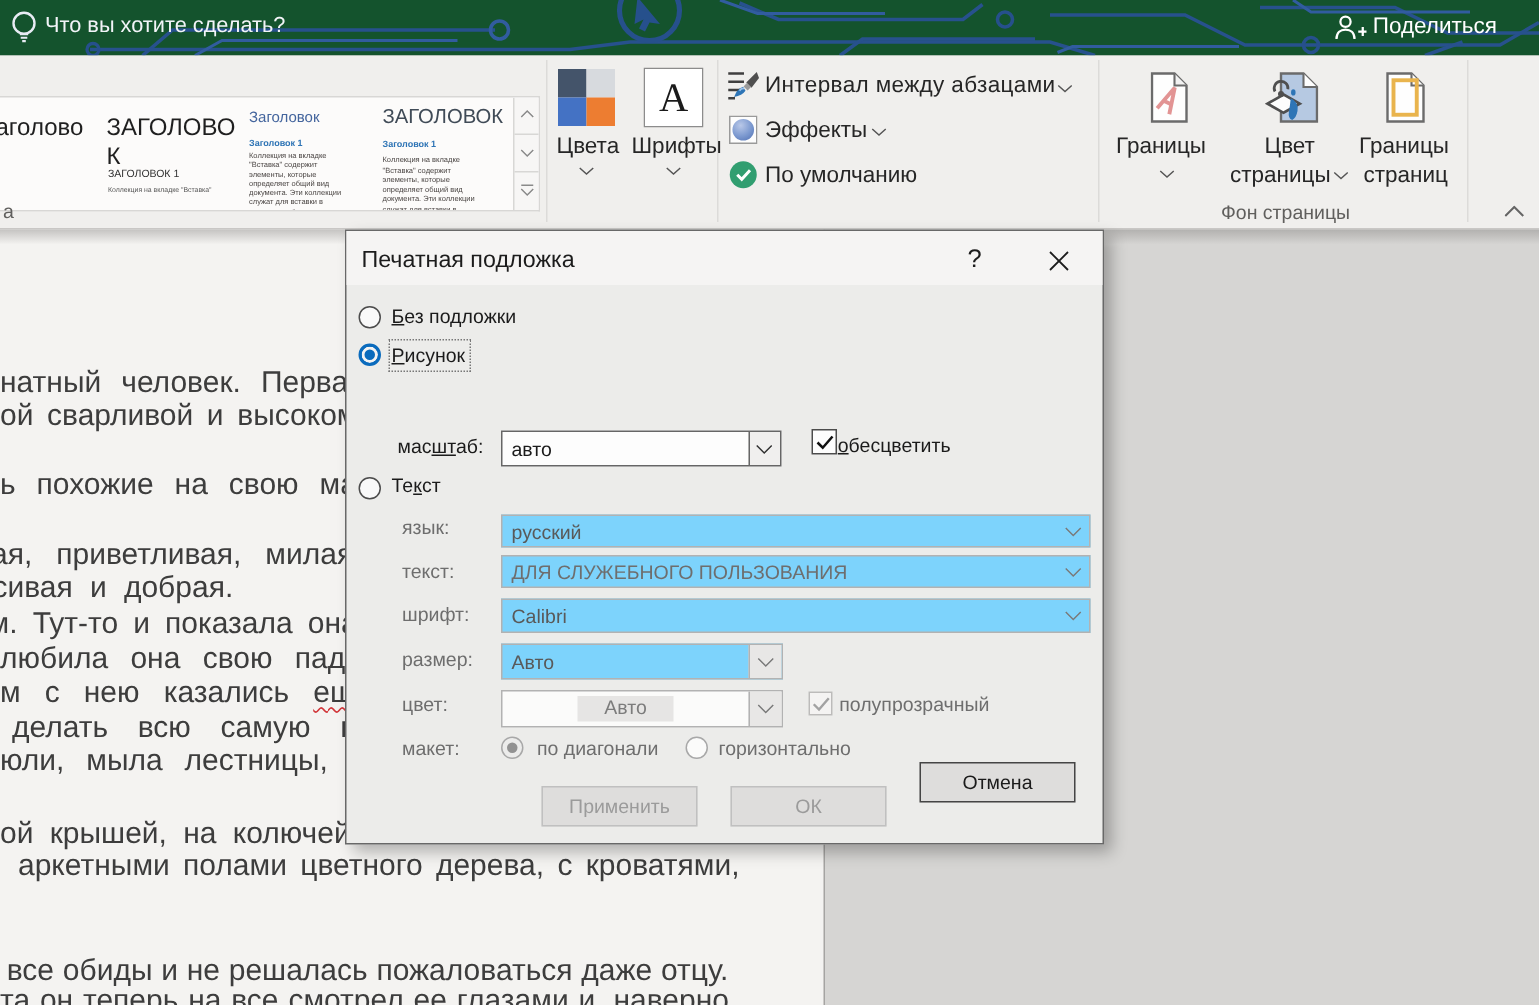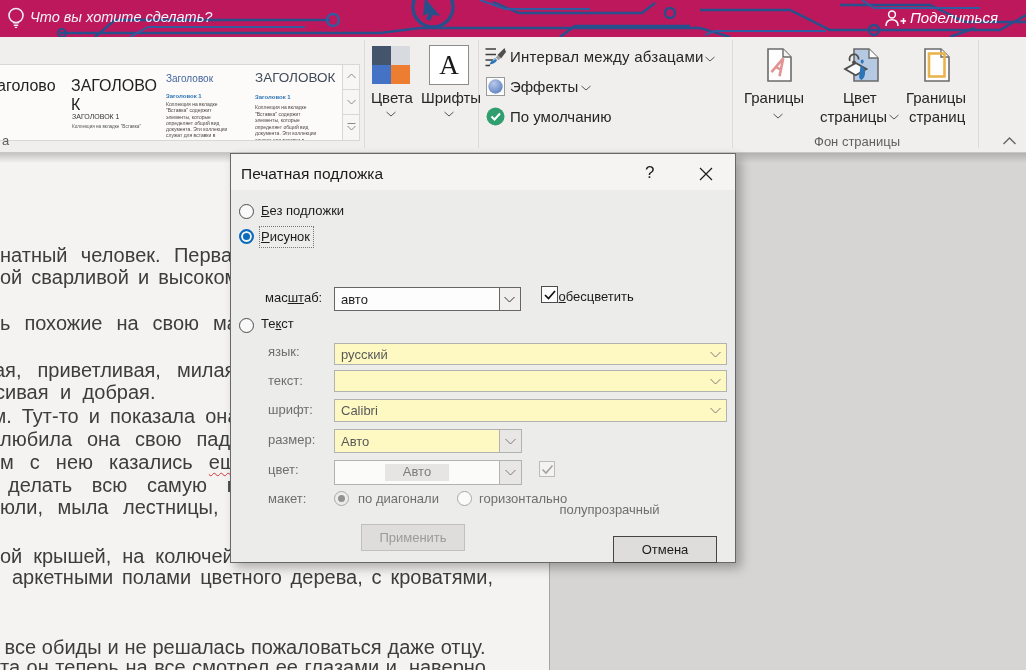--- a/index.html
+++ b/index.html
@@ -1,20 +1,20 @@
 <!DOCTYPE html>
 <html><head>
 <meta charset="utf-8">
 <style>
   html,body{margin:0;padding:0;}
   body{width:1026px;height:670px;position:relative;overflow:hidden;
        background:#d6d5d3;font-family:"Liberation Sans",sans-serif;}
   .abs{position:absolute;}
   
-  #topbar{left:0;top:0;width:1026px;height:37px;background:#be185d;overflow:hidden;font-style:italic;}
+  #topbar{left:0;top:0;width:1026px;height:37px;background:#14532d;overflow:hidden;}
   #topbar .q{left:30px;top:9px;color:#f2f4f8;font-size:14.5px;}
   #share{right:28px;top:9px;color:#ffffff;font-size:15px;}
   
   #ribbon{left:0;top:37px;width:1026px;height:116px;background:#f0efed;}
   #gallery{left:0;top:8px;width:359px;height:75px;background:#fcfbfa;
            border-top:1px solid #d8d7d5;border-bottom:1px solid #d8d7d5;border-right:1px solid #d8d7d5;}
   .rlabel{font-size:15px;color:#262626;}
   .glabel{font-size:13px;color:#605f5d;}
   .vsep{width:1px;background:#dcdbd9;top:3px;height:108px;}
   
@@ -23,21 +23,21 @@
   .just{width:481px;text-align:justify;text-align-last:justify;white-space:normal !important;}
   .sq{text-decoration:underline;text-decoration-style:wavy;text-decoration-color:#d13438;text-decoration-thickness:1px;text-underline-offset:3px;}
   
   #dlg{left:230px;top:153px;width:504px;height:408px;background:#ececea;
        border:1px solid #686868;box-shadow:5px 5px 10px rgba(0,0,0,.28);}
   #dlgtitle{left:0;top:0;width:100%;height:36px;background:#f5f4f3;}
   .dtext{font-size:13px;color:#1b1b1b;}
   .dgray{font-size:13px;color:#6e6e6e;}
   .radio{width:13px;height:13px;border:1px solid #4c4c4c;border-radius:50%;background:#f9f9f9;}
   .combo{border:1px solid #666666;background:#fdfdfd;}
-  .dcombo{border:1px solid #b2b2b2;background:#fef9c3;}
+  .dcombo{border:1px solid #b2b2b2;background:#7dd3fc;}
   .btn{width:102px;height:25px;border:1px solid #c0c0c0;background:#dedddc;
        text-align:center;line-height:25px;font-size:13px;color:#9b9b9b;}
 </style>
 </head>
 <body>
   <div class="abs" id="topbar">
     <svg class="abs" style="left:0;top:0" width="1026" height="37" viewBox="0 0 1026 37">
       <g fill="none" stroke="#27518d" stroke-width="2.4">
         <path d="M95 37 L115 20 L330 20"></path>
         <path d="M493 2 L519 13 L642 13 L655 3"></path>
@@ -260,20 +260,21 @@
 
     <div class="abs dgray" style="left:37px;top:190.1px;">язык:</div>
     <div class="abs dcombo" style="left:103px;top:189px;width:391px;height:20px;">
       <div class="abs" style="left:6px;top:3px;font-size:13px;color:#595959;">русский</div>
       <svg class="abs" style="right:5px;top:7px" width="11" height="7">
         <path d="M0.5 1 L5.5 6 L10.5 1" stroke="#7a7a7a" fill="none"></path>
       </svg>
     </div>
     <div class="abs dgray" style="left:37px;top:219px;">текст:</div>
     <div class="abs dcombo" style="left:103px;top:216px;width:391px;height:20px;">
+      <div class="abs" style="left:6px;top:3px;font-size:13px;color:#6e6e6e;">ДЛЯ СЛУЖЕБНОГО ПОЛЬЗОВАНИЯ</div>
       <svg class="abs" style="right:5px;top:7px" width="11" height="7">
         <path d="M0.5 1 L5.5 6 L10.5 1" stroke="#7a7a7a" fill="none"></path>
       </svg>
     </div>
     <div class="abs dgray" style="left:37px;top:247.6px;">шрифт:</div>
     <div class="abs dcombo" style="left:103px;top:245px;width:391px;height:21px;">
       <div class="abs" style="left:6px;top:3px;font-size:13px;color:#595959;">Calibri</div>
       <svg class="abs" style="right:5px;top:7px" width="11" height="7">
         <path d="M0.5 1 L5.5 6 L10.5 1" stroke="#7a7a7a" fill="none"></path>
       </svg>
@@ -292,23 +293,24 @@
       <div class="abs" style="left:50px;top:3px;width:64px;text-align:center;font-size:13px;color:#7c7c7c;">Авто</div>
       <div class="abs" style="right:0;top:0;width:21px;height:23px;background:#e8e7e6;border-left:1px solid #b2b2b2;"></div>
       <svg class="abs" style="right:5px;top:8px" width="11" height="7">
         <path d="M0.5 1 L5.5 6 L10.5 1" stroke="#7a7a7a" fill="none"></path>
       </svg>
     </div>
     <div class="abs" style="left:308px;top:307px;width:14px;height:14px;border:1px solid #bcbbba;background:#f4f3f2;"></div>
     <svg class="abs" style="left:310px;top:309px" width="13" height="13">
       <path d="M1.5 6.5 L5 10 L11.5 2.5" stroke="#a2a2a2" stroke-width="1.6" fill="none"></path>
     </svg>
-    <div class="abs dgray" style="left:328.5px;top:308.1px;margin-top:40px;">полупрозрачный</div>
+    <div class="abs dgray" style="left:328.5px;top:308.1px;">полупрозрачный</div>
     <div class="abs dgray" style="left:37px;top:337.3px;">макет:</div>
     <div class="abs" style="left:103px;top:336.7px;width:13px;height:13px;border:1px solid #a8a8a8;border-radius:50%;background:#ececeb;"></div>
     <div class="abs" style="left:107px;top:340.7px;width:7px;height:7px;border-radius:50%;background:#929292;"></div>
     <div class="abs dgray" style="left:127px;top:337.4px;">по диагонали</div>
     <div class="abs" style="left:225.8px;top:336.7px;width:13px;height:13px;border:1px solid #a8a8a8;border-radius:50%;background:#fbfbfa;"></div>
     <div class="abs dgray" style="left:248px;top:337.4px;">горизонтально</div>
 
     <div class="abs btn" style="left:130px;top:370px;">Применить</div>
-    <div class="abs btn" style="left:382px;top:382px;border-color:#454545;color:#1b1b1b;">Отмена</div>
+    <div class="abs btn" style="left:256px;top:370px;">ОК</div>
+    <div class="abs btn" style="left:382px;top:354px;border-color:#454545;color:#1b1b1b;">Отмена</div>
   </div>
 
 </body></html>

